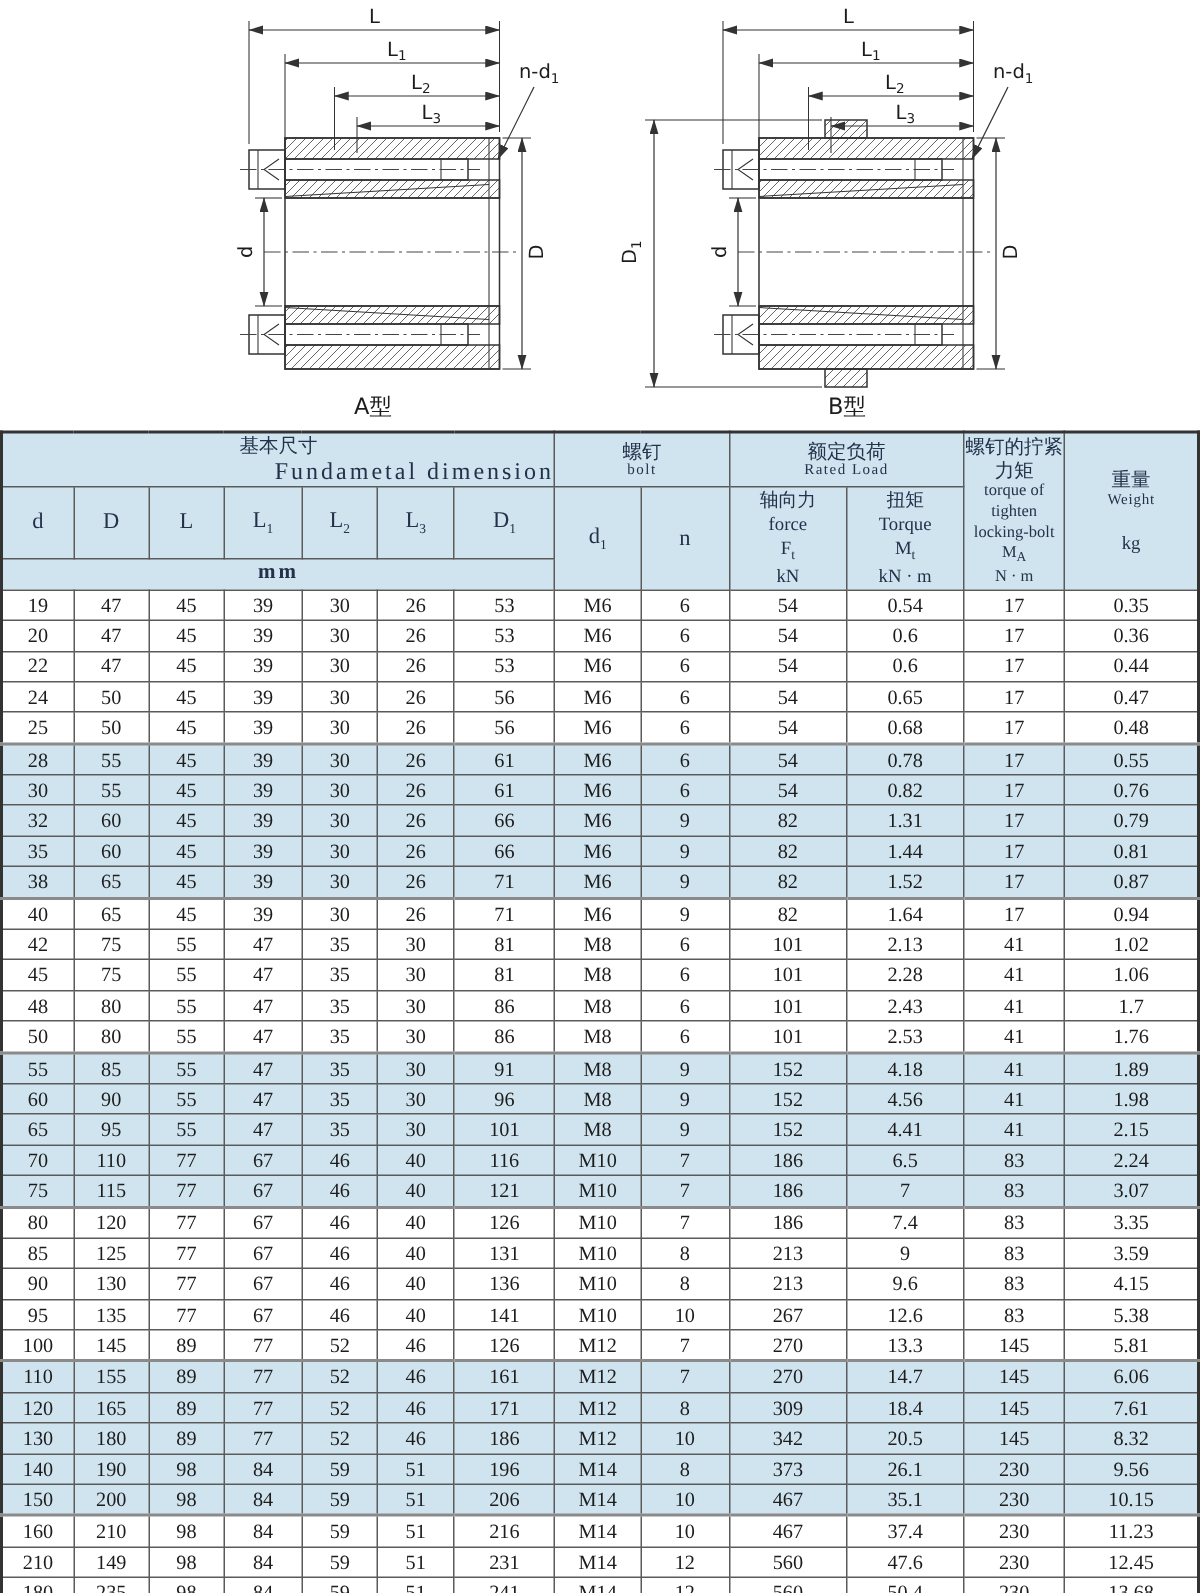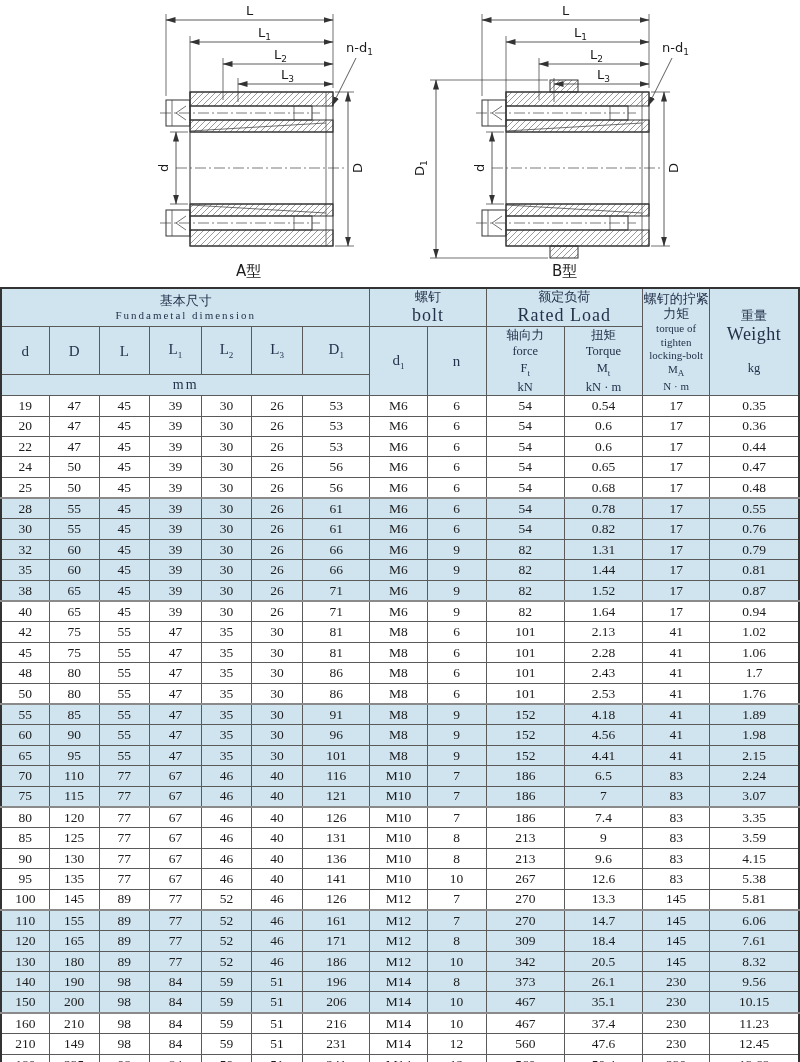--- a/index.html
+++ b/index.html
@@ -17,24 +17,24 @@
   svg text.cap{font-size:15px;}
   svg tspan.sb{font-size:9px;}
   table.spec{position:absolute;top:287px;left:0;width:800px;border-collapse:collapse;
              table-layout:fixed;border:2px solid #333;}
   th,td{border:1px solid #5a5a5a;text-align:center;vertical-align:middle;padding:0;font-weight:normal;}
   thead th{background:#d0e4f0;color:#23324a;line-height:1.2;}
   .r1{height:32px;}
   .r2{height:45px;}
   .r3{height:20px;}
   .zh{font-size:13px;}
-  .en{font-size:11px;letter-spacing:2px;}
-  .en2{font-size:18px;letter-spacing:1px;}
+  .en{font-size:16px;letter-spacing:2px;text-align:right;}
+  .en2{font-size:10px;letter-spacing:1px;}
   .dimlab{font-size:15px;}
-  .mmrow{font-size:14px;letter-spacing:2px;}
+  .mmrow{font-size:14px;letter-spacing:2px;font-weight:bold;}
   .small-en{font-size:11px;letter-spacing:0;line-height:1.25;}
   .stack{font-size:12.5px;line-height:1.3;}
   sub{font-size:9px;}
   tbody td{font-size:13.5px;height:19.4px;line-height:1;}
   tbody tr.blue td{background:#d0e4f0;}
   tbody tr.grp td{border-top:2px solid #8a8a8a;}
 </style>
 </head>
 <body>
 

